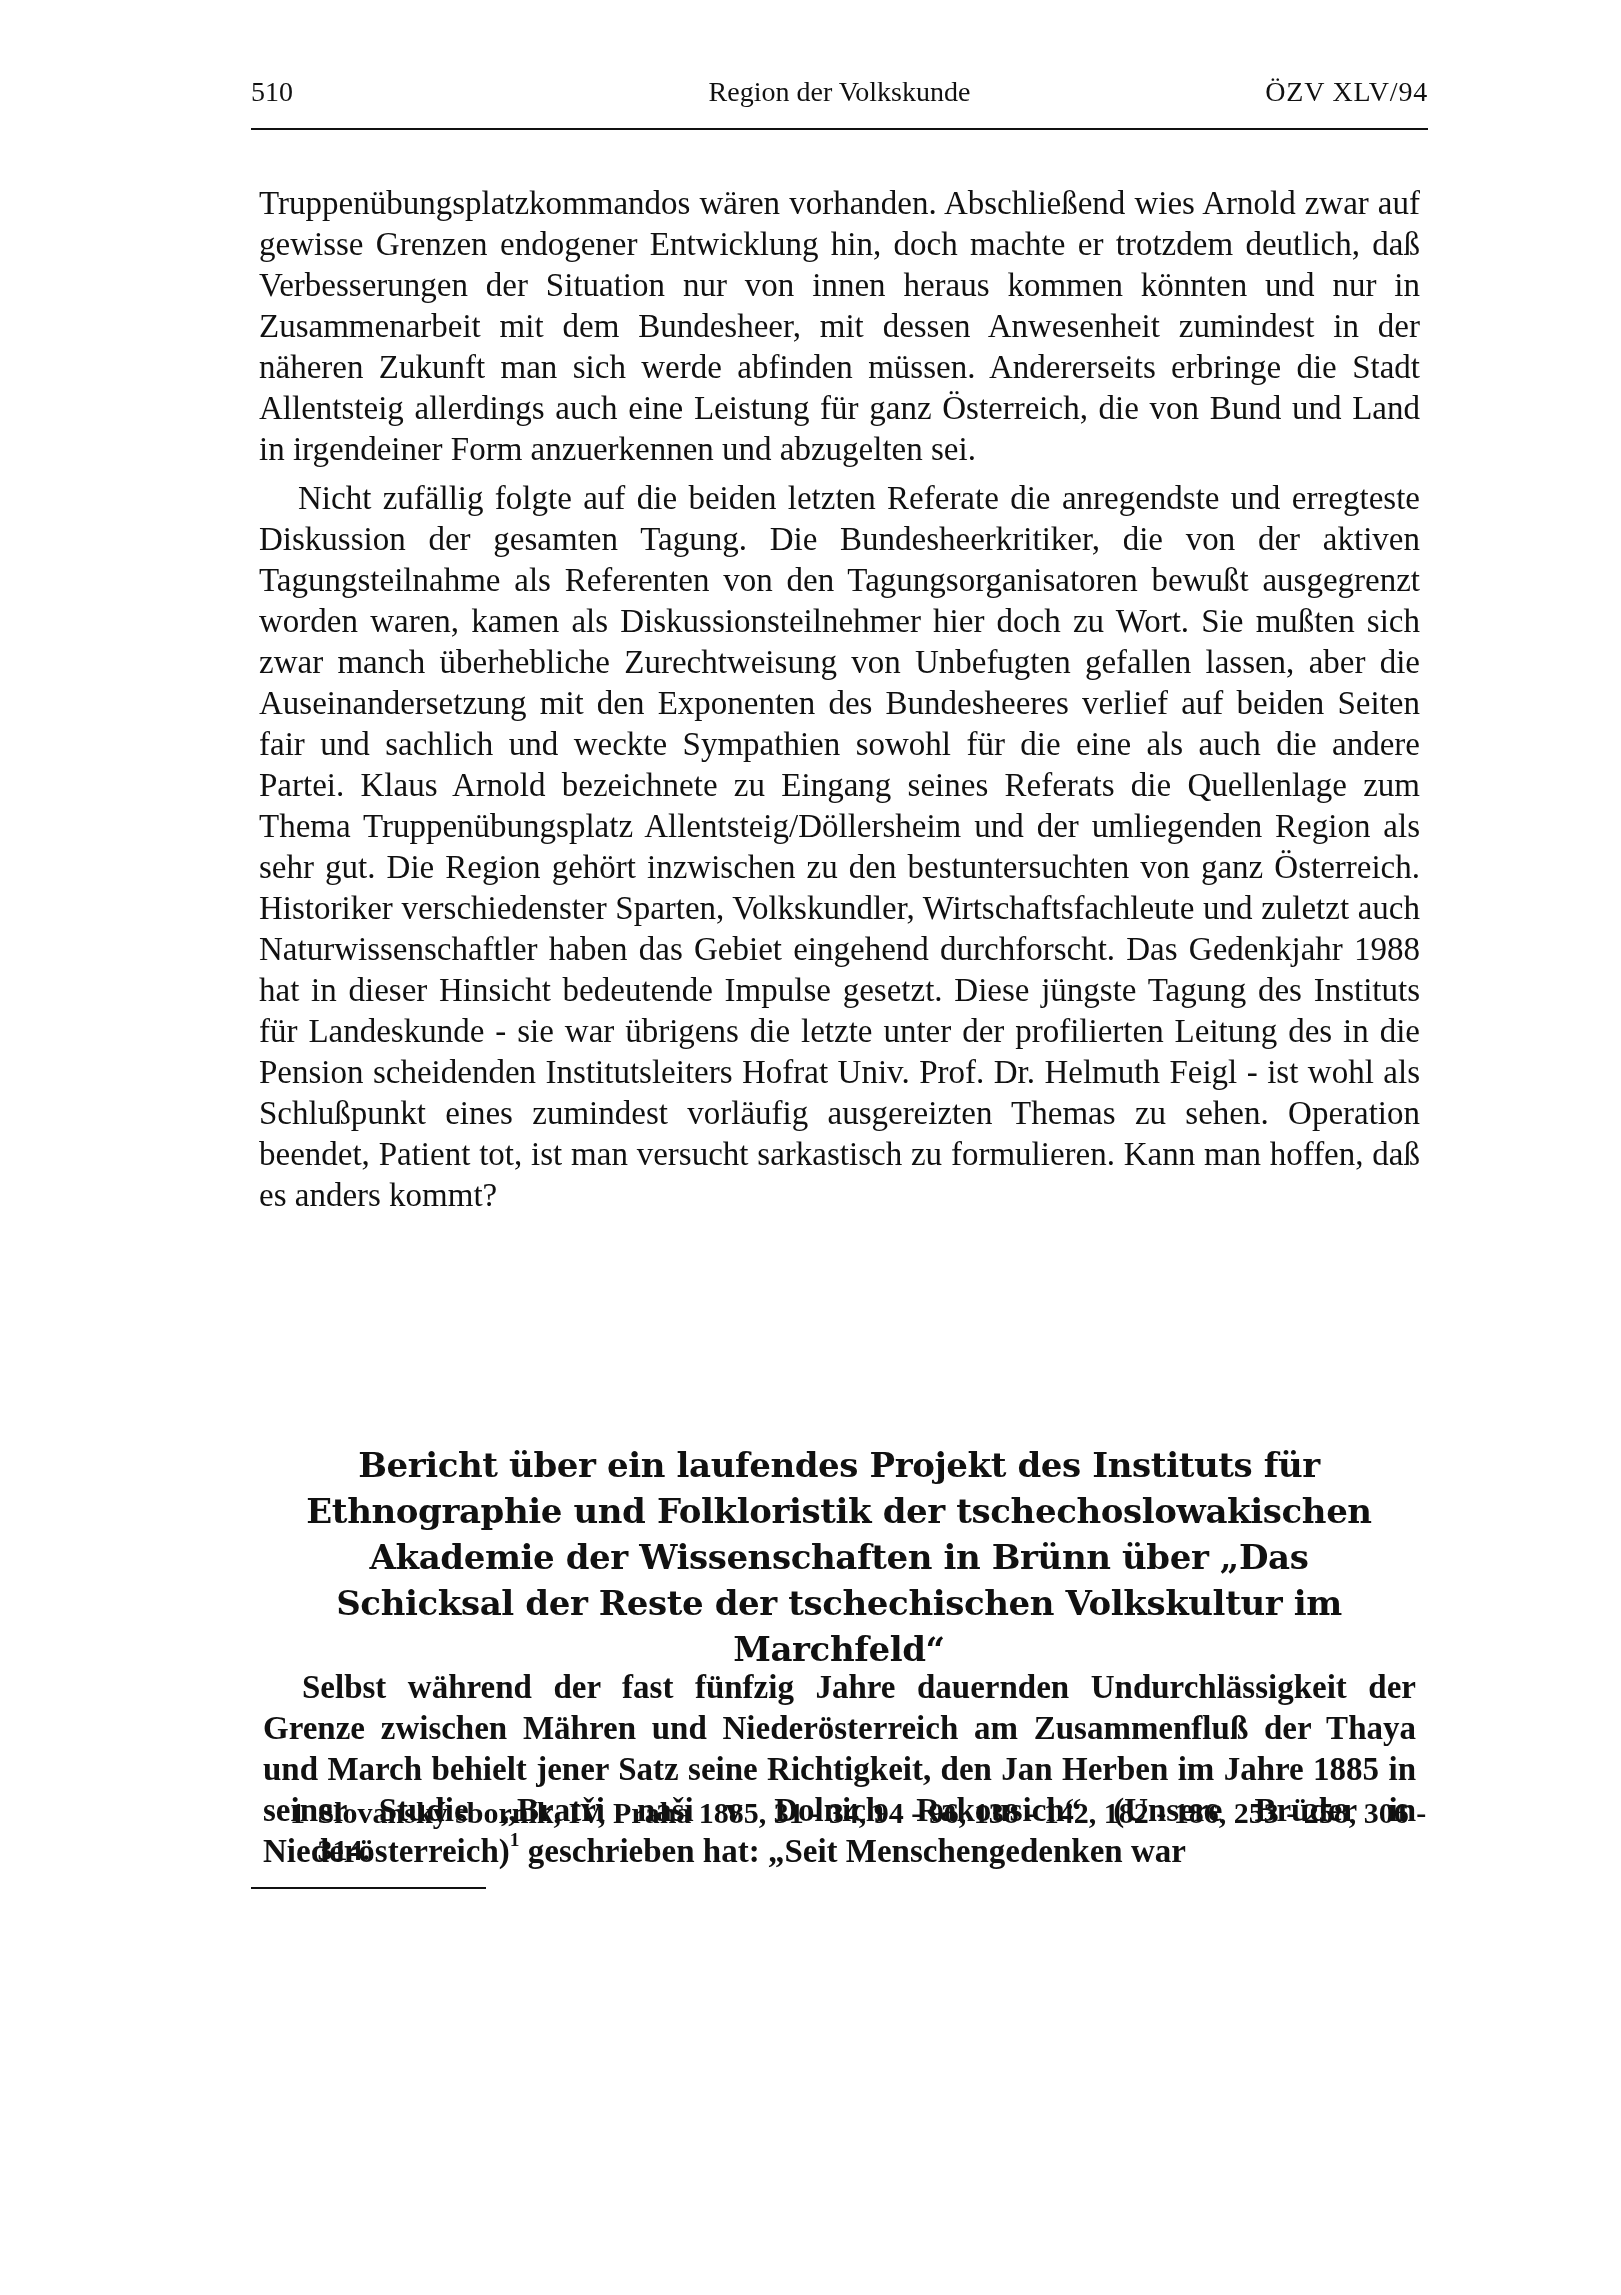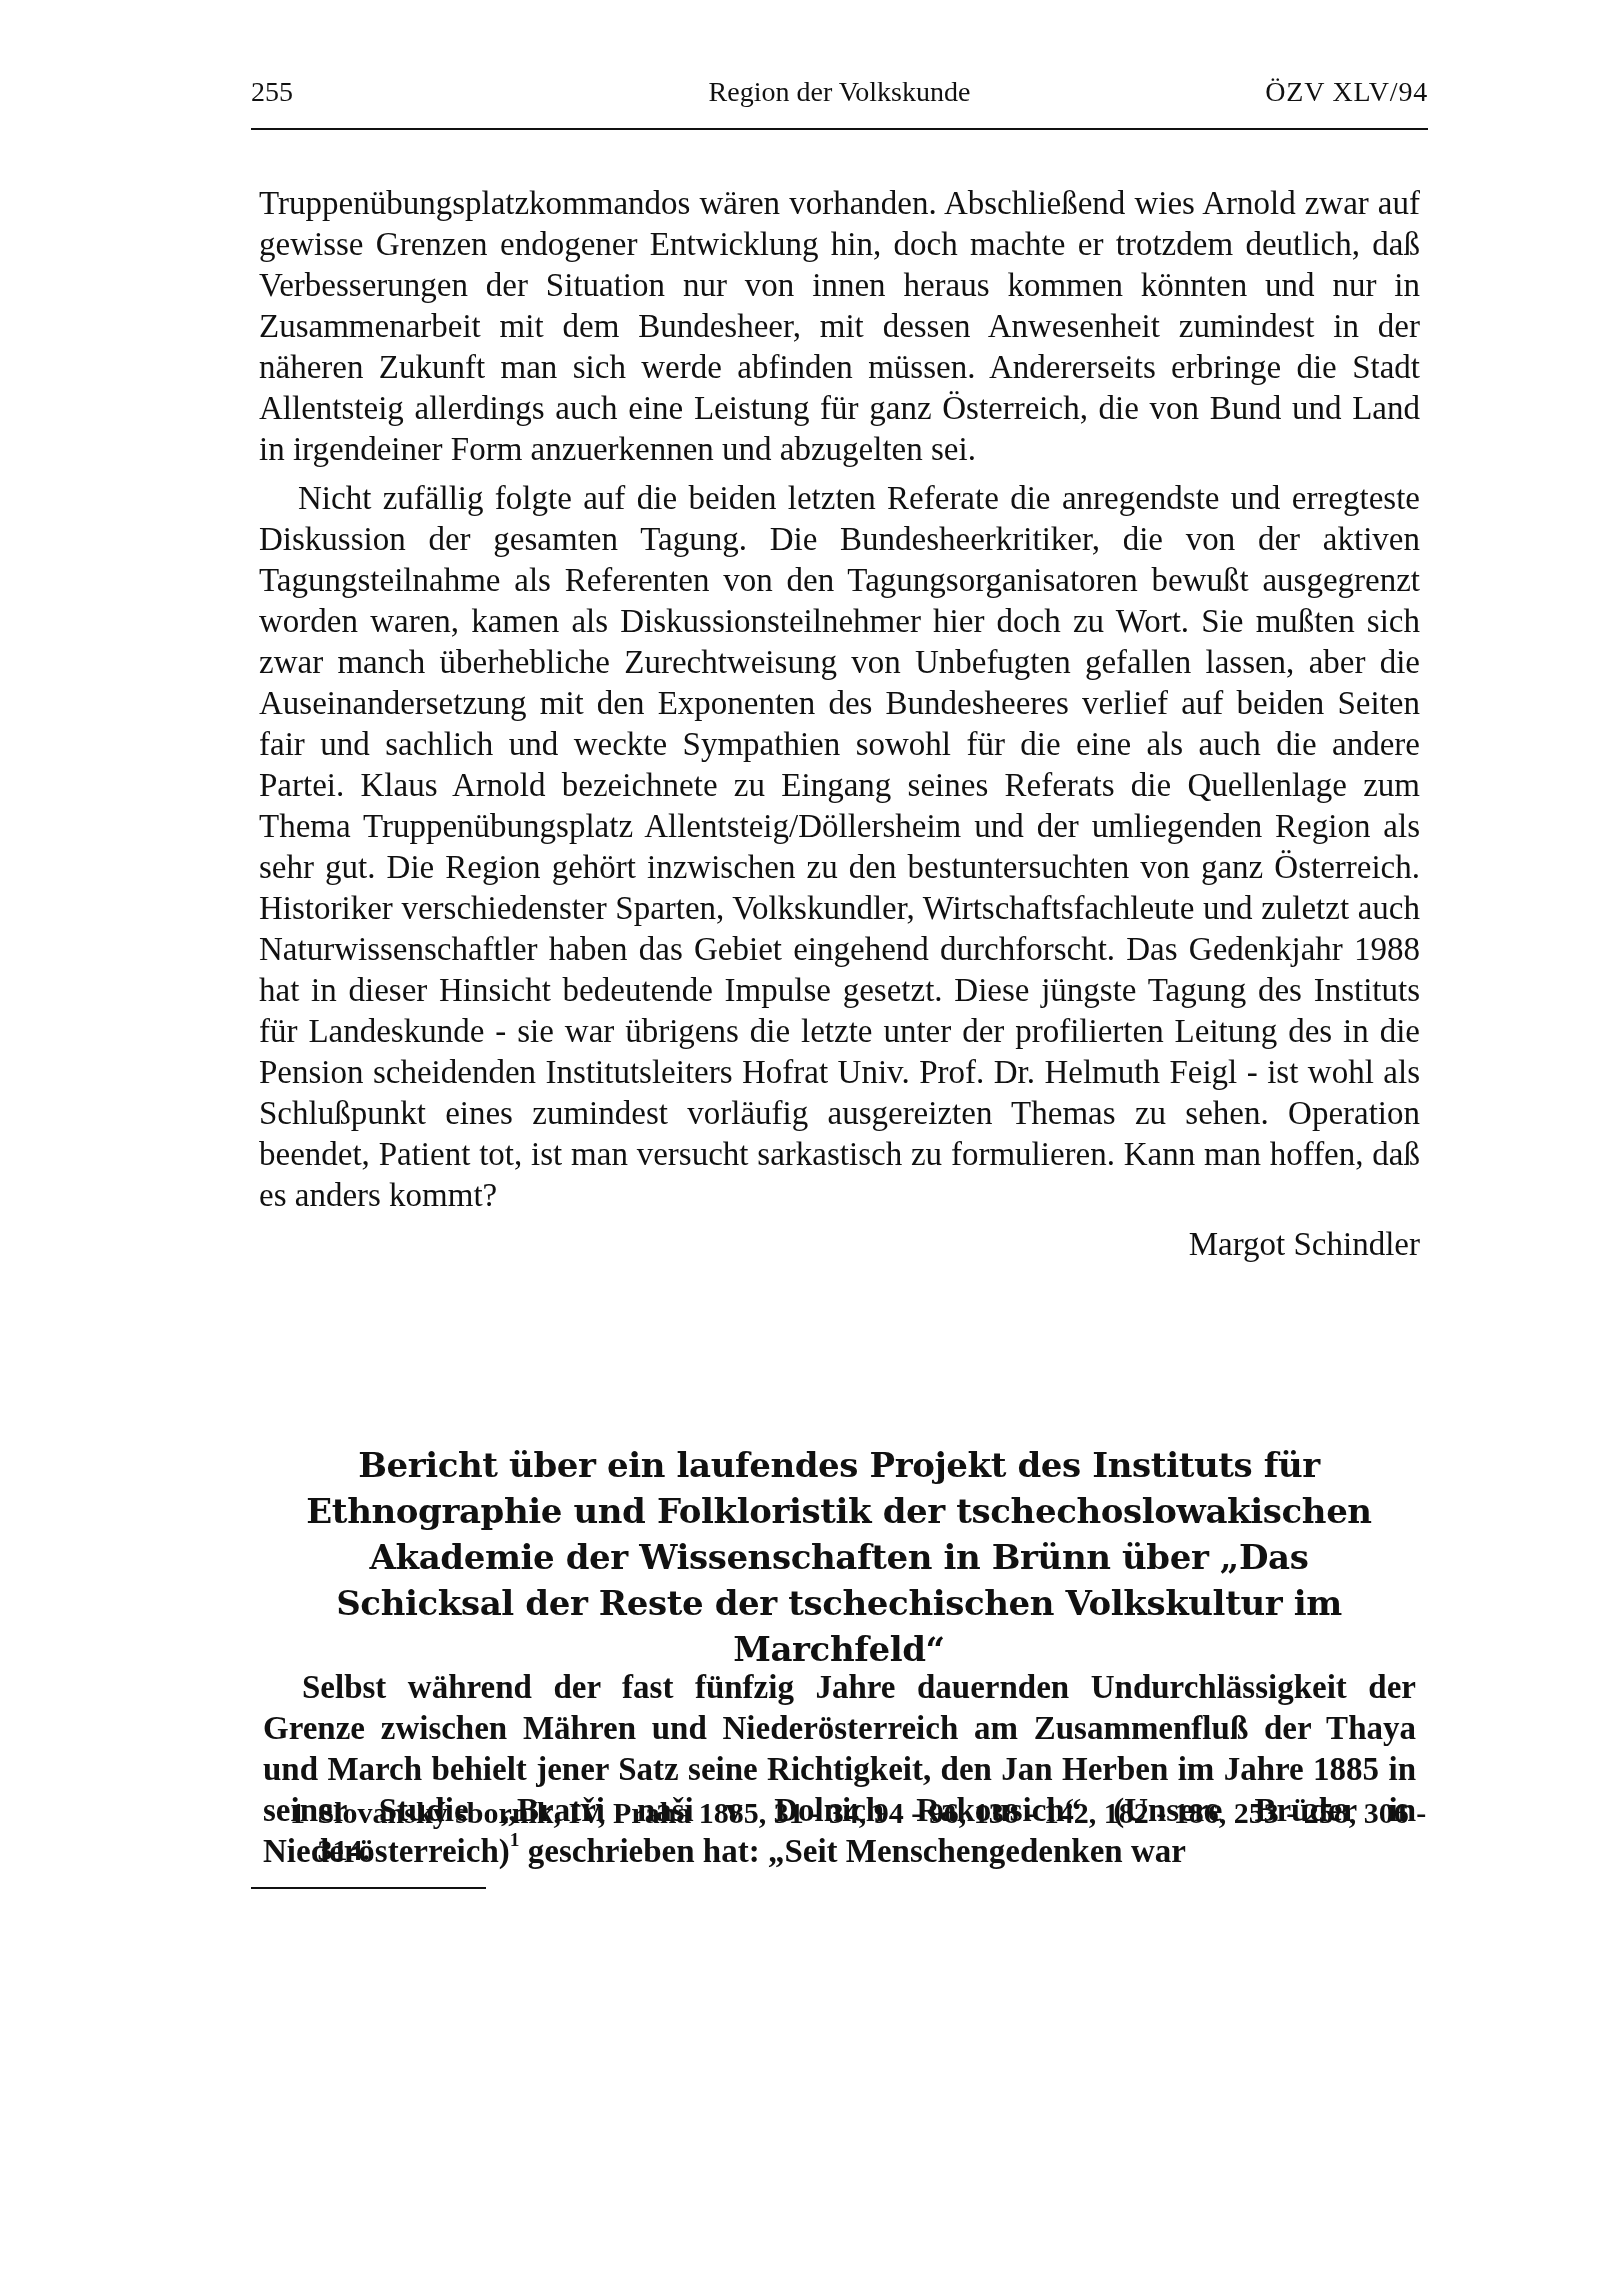--- a/index.html
+++ b/index.html
@@ -21,30 +21,29 @@
   .fn-rule { position: absolute; top: 1887px; left: 0; width: 235px; height: 2.4px; background: #111; }
   .footnote { position: absolute; top: 1794px; left: 39px; width: 1138px; font-size: 30px; line-height: 37px; padding-left: 27.6px; text-indent: -27.6px; font-weight: bold; }
   .footnote .fn-num { display: inline-block; width: 27.6px; text-indent: 0; }
 </style>
 </head>
 <body>
 
 <div class="page">
 
   <div class="running-head">
-    <span class="pn">255</span>
+    <span class="pn">510</span>
     <span class="title">Region der Volkskunde</span>
     <span class="journal">ÖZV XLV/94</span>
   </div>
   <div class="head-rule"></div>
 
   <div class="body-text">
     <p>Truppenübungsplatzkommandos wären vorhanden. Abschließend wies Arnold zwar auf gewisse Grenzen endogener Entwicklung hin, doch machte er trotzdem deutlich, daß Verbesserungen der Situation nur von innen heraus kommen könnten und nur in Zusammenarbeit mit dem Bundesheer, mit dessen Anwesenheit zumindest in der näheren Zukunft man sich werde abfinden müssen. Andererseits erbringe die Stadt Allentsteig allerdings auch eine Leistung für ganz Österreich, die von Bund und Land in irgendeiner Form anzuerkennen und abzugelten sei.</p>
     <p class="indent">Nicht zufällig folgte auf die beiden letzten Referate die anregendste und erregteste Diskussion der gesamten Tagung. Die Bundesheerkritiker, die von der aktiven Tagungsteilnahme als Referenten von den Tagungsorganisatoren bewußt ausgegrenzt worden waren, kamen als Diskussionsteilnehmer hier doch zu Wort. Sie mußten sich zwar manch überhebliche Zurechtweisung von Unbefugten gefallen lassen, aber die Auseinandersetzung mit den Exponenten des Bundesheeres verlief auf beiden Seiten fair und sachlich und weckte Sympathien sowohl für die eine als auch die andere Partei. Klaus Arnold bezeichnete zu Eingang seines Referats die Quellenlage zum Thema Truppenübungsplatz Allentsteig/Döllersheim und der umliegenden Region als sehr gut. Die Region gehört inzwischen zu den bestuntersuchten von ganz Österreich. Historiker verschiedenster Sparten, Volkskundler, Wirtschaftsfachleute und zuletzt auch Naturwissenschaftler haben das Gebiet eingehend durchforscht. Das Gedenkjahr 1988 hat in dieser Hinsicht bedeutende Impulse gesetzt. Diese jüngste Tagung des Instituts für Landeskunde - sie war übrigens die letzte unter der profilierten Leitung des in die Pension scheidenden Institutsleiters Hofrat Univ. Prof. Dr. Helmuth Feigl - ist wohl als Schlußpunkt eines zumindest vorläufig ausgereizten Themas zu sehen. Operation beendet, Patient tot, ist man versucht sarkastisch zu formulieren. Kann man hoffen, daß es anders kommt?</p>
-    <p class="signature">Margot Schindler</p>
   </div>
 
   <h2 class="article-heading">Bericht über ein laufendes Projekt des Instituts für Ethnographie und Folkloristik der tschechoslowakischen Akademie der Wissenschaften in Brünn über „Das Schicksal der Reste der tschechischen Volkskultur im Marchfeld“</h2>
 
   <div class="article-body">
     <p class="indent"><span>Selbst während der fast fünfzig Jahre dauernden Undurchlässigkeit der Grenze zwischen Mähren und Niederösterreich am Zusammenfluß der Thaya und March behielt jener Satz seine Richtigkeit, den Jan Herben im Jahre 1885 in seiner Studie „Bratři naši v Dolnich Rakousich“ (Unsere Brüder in Niederösterreich)</span><sup>1</sup><span> geschrieben hat: „Seit Menschengedenken war</span></p>
   </div>
 
   <div class="fn-rule"></div>
   <div class="footnote"><span class="fn-num">1</span><span>Slovanský sborník, IV, Praha 1885, 31 - 34, 94 - 96, 138 - 142, 182 - 186, 253 - 258, 306 - 314.</span></div>

